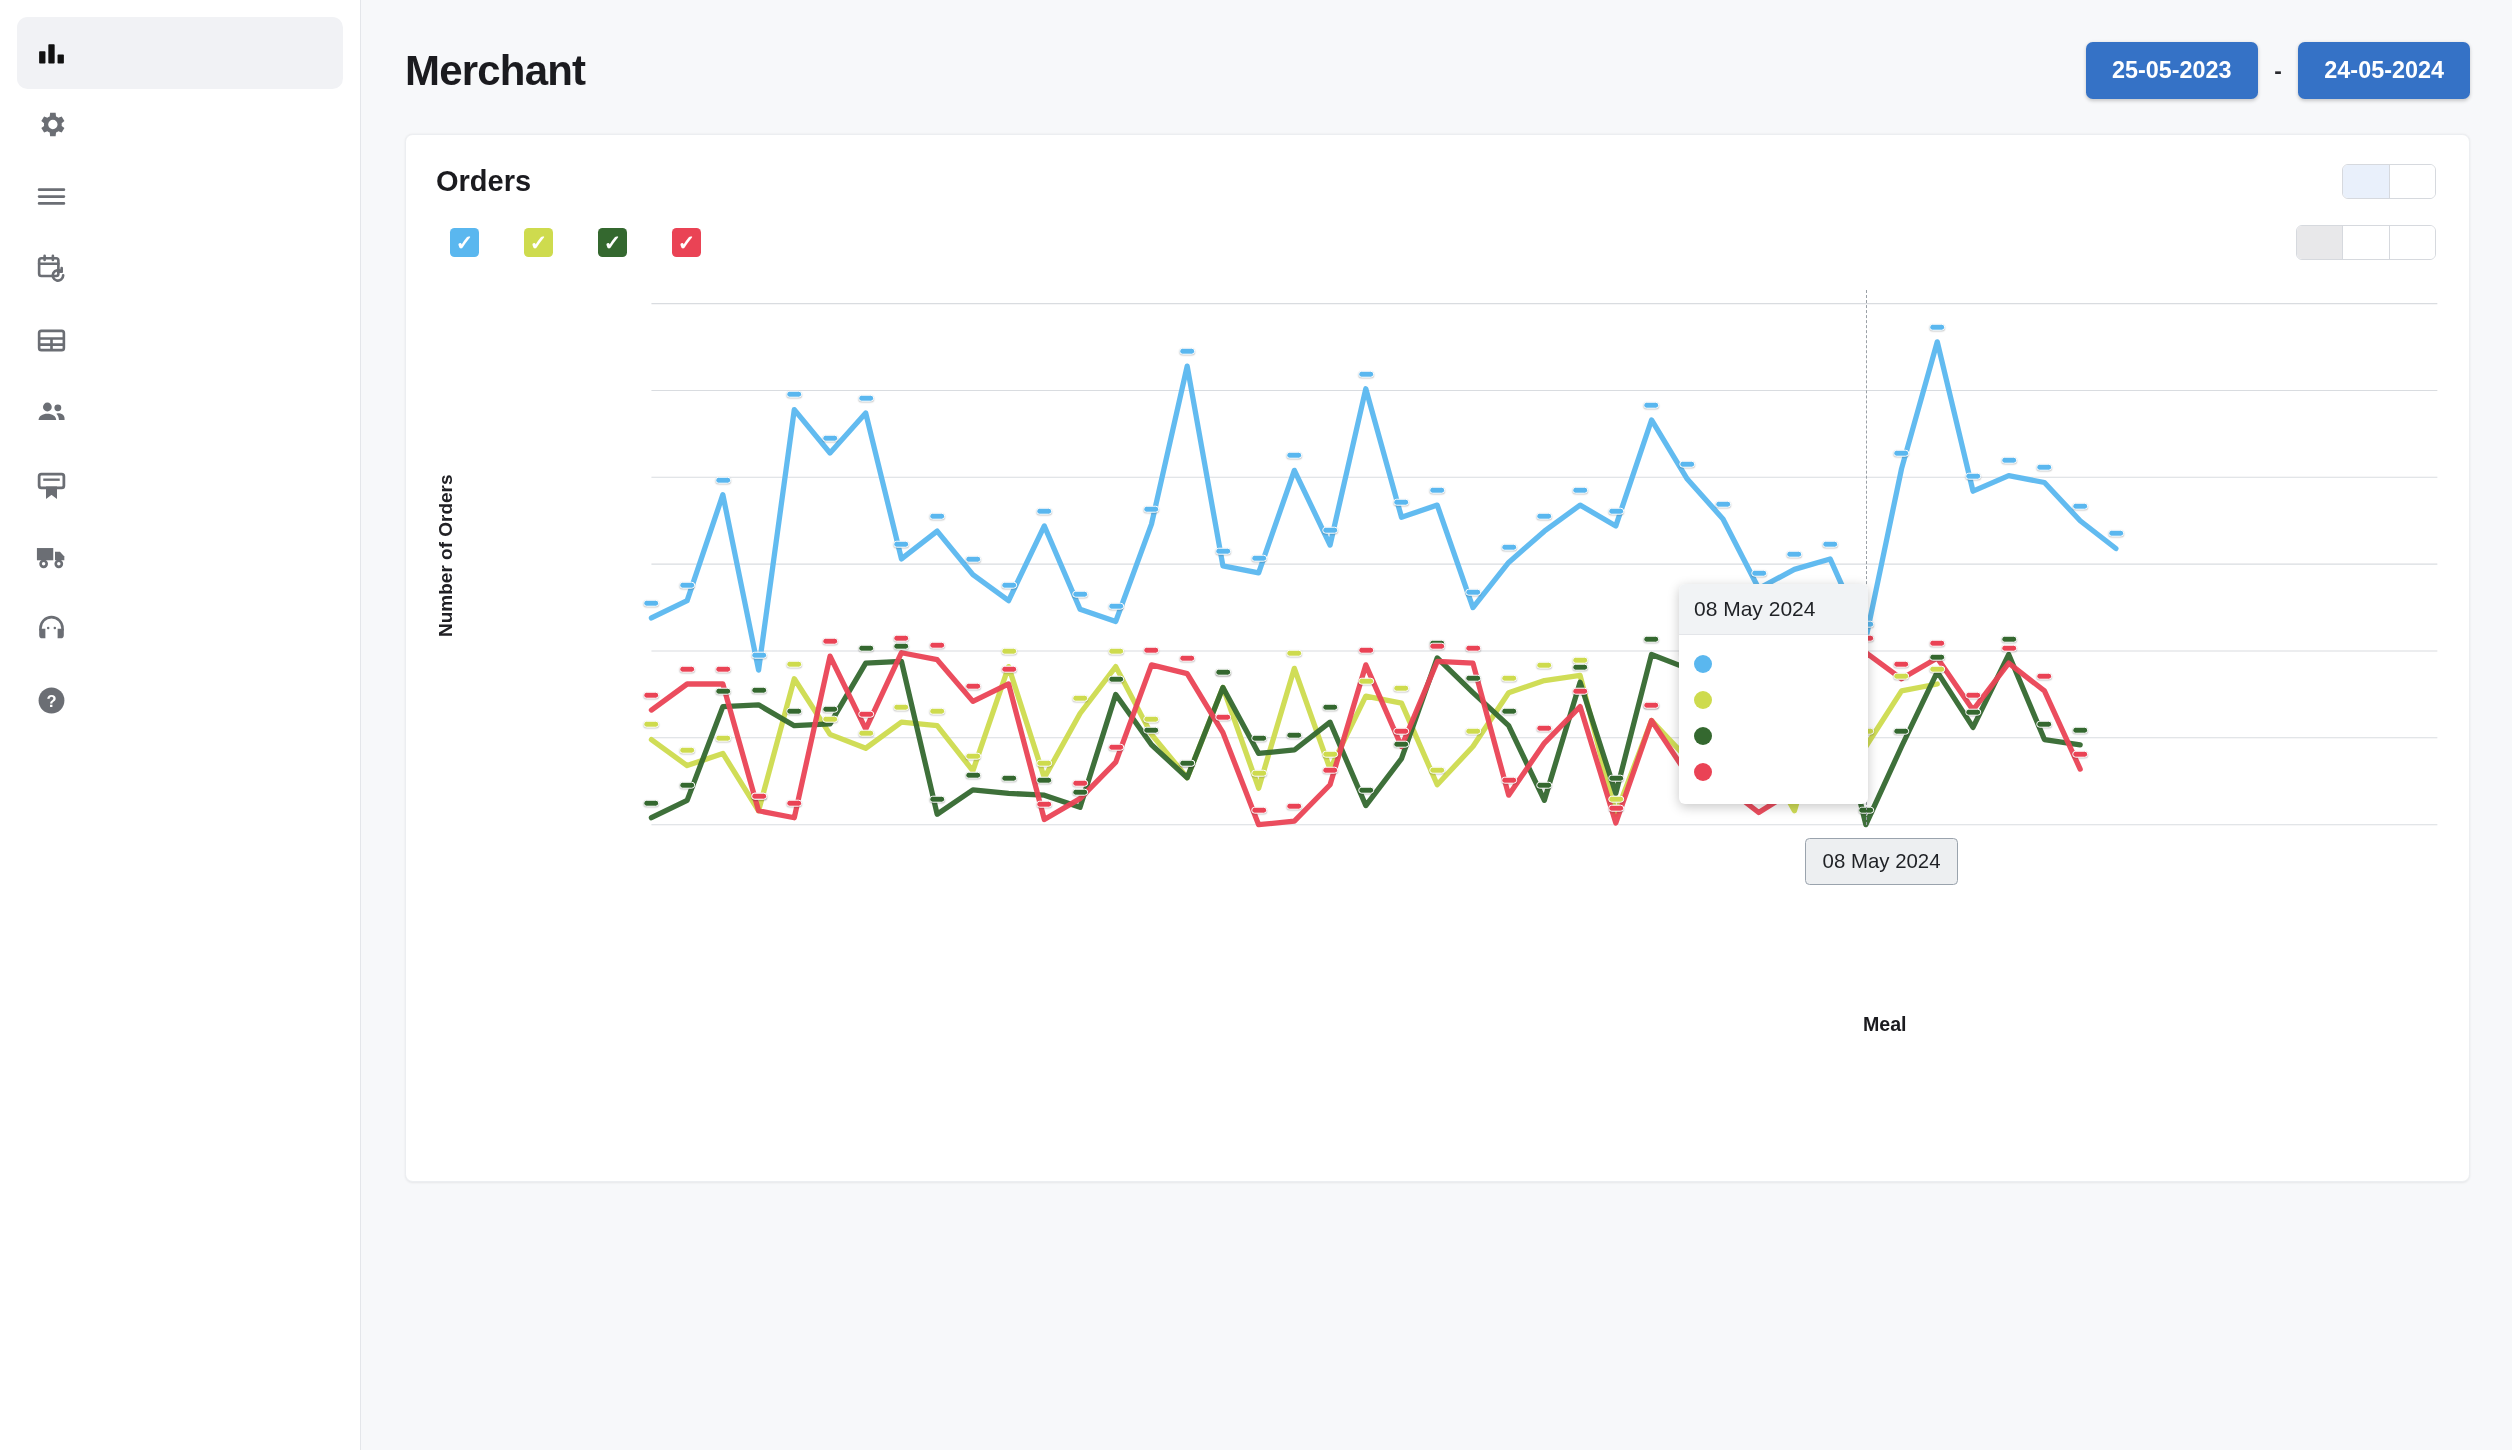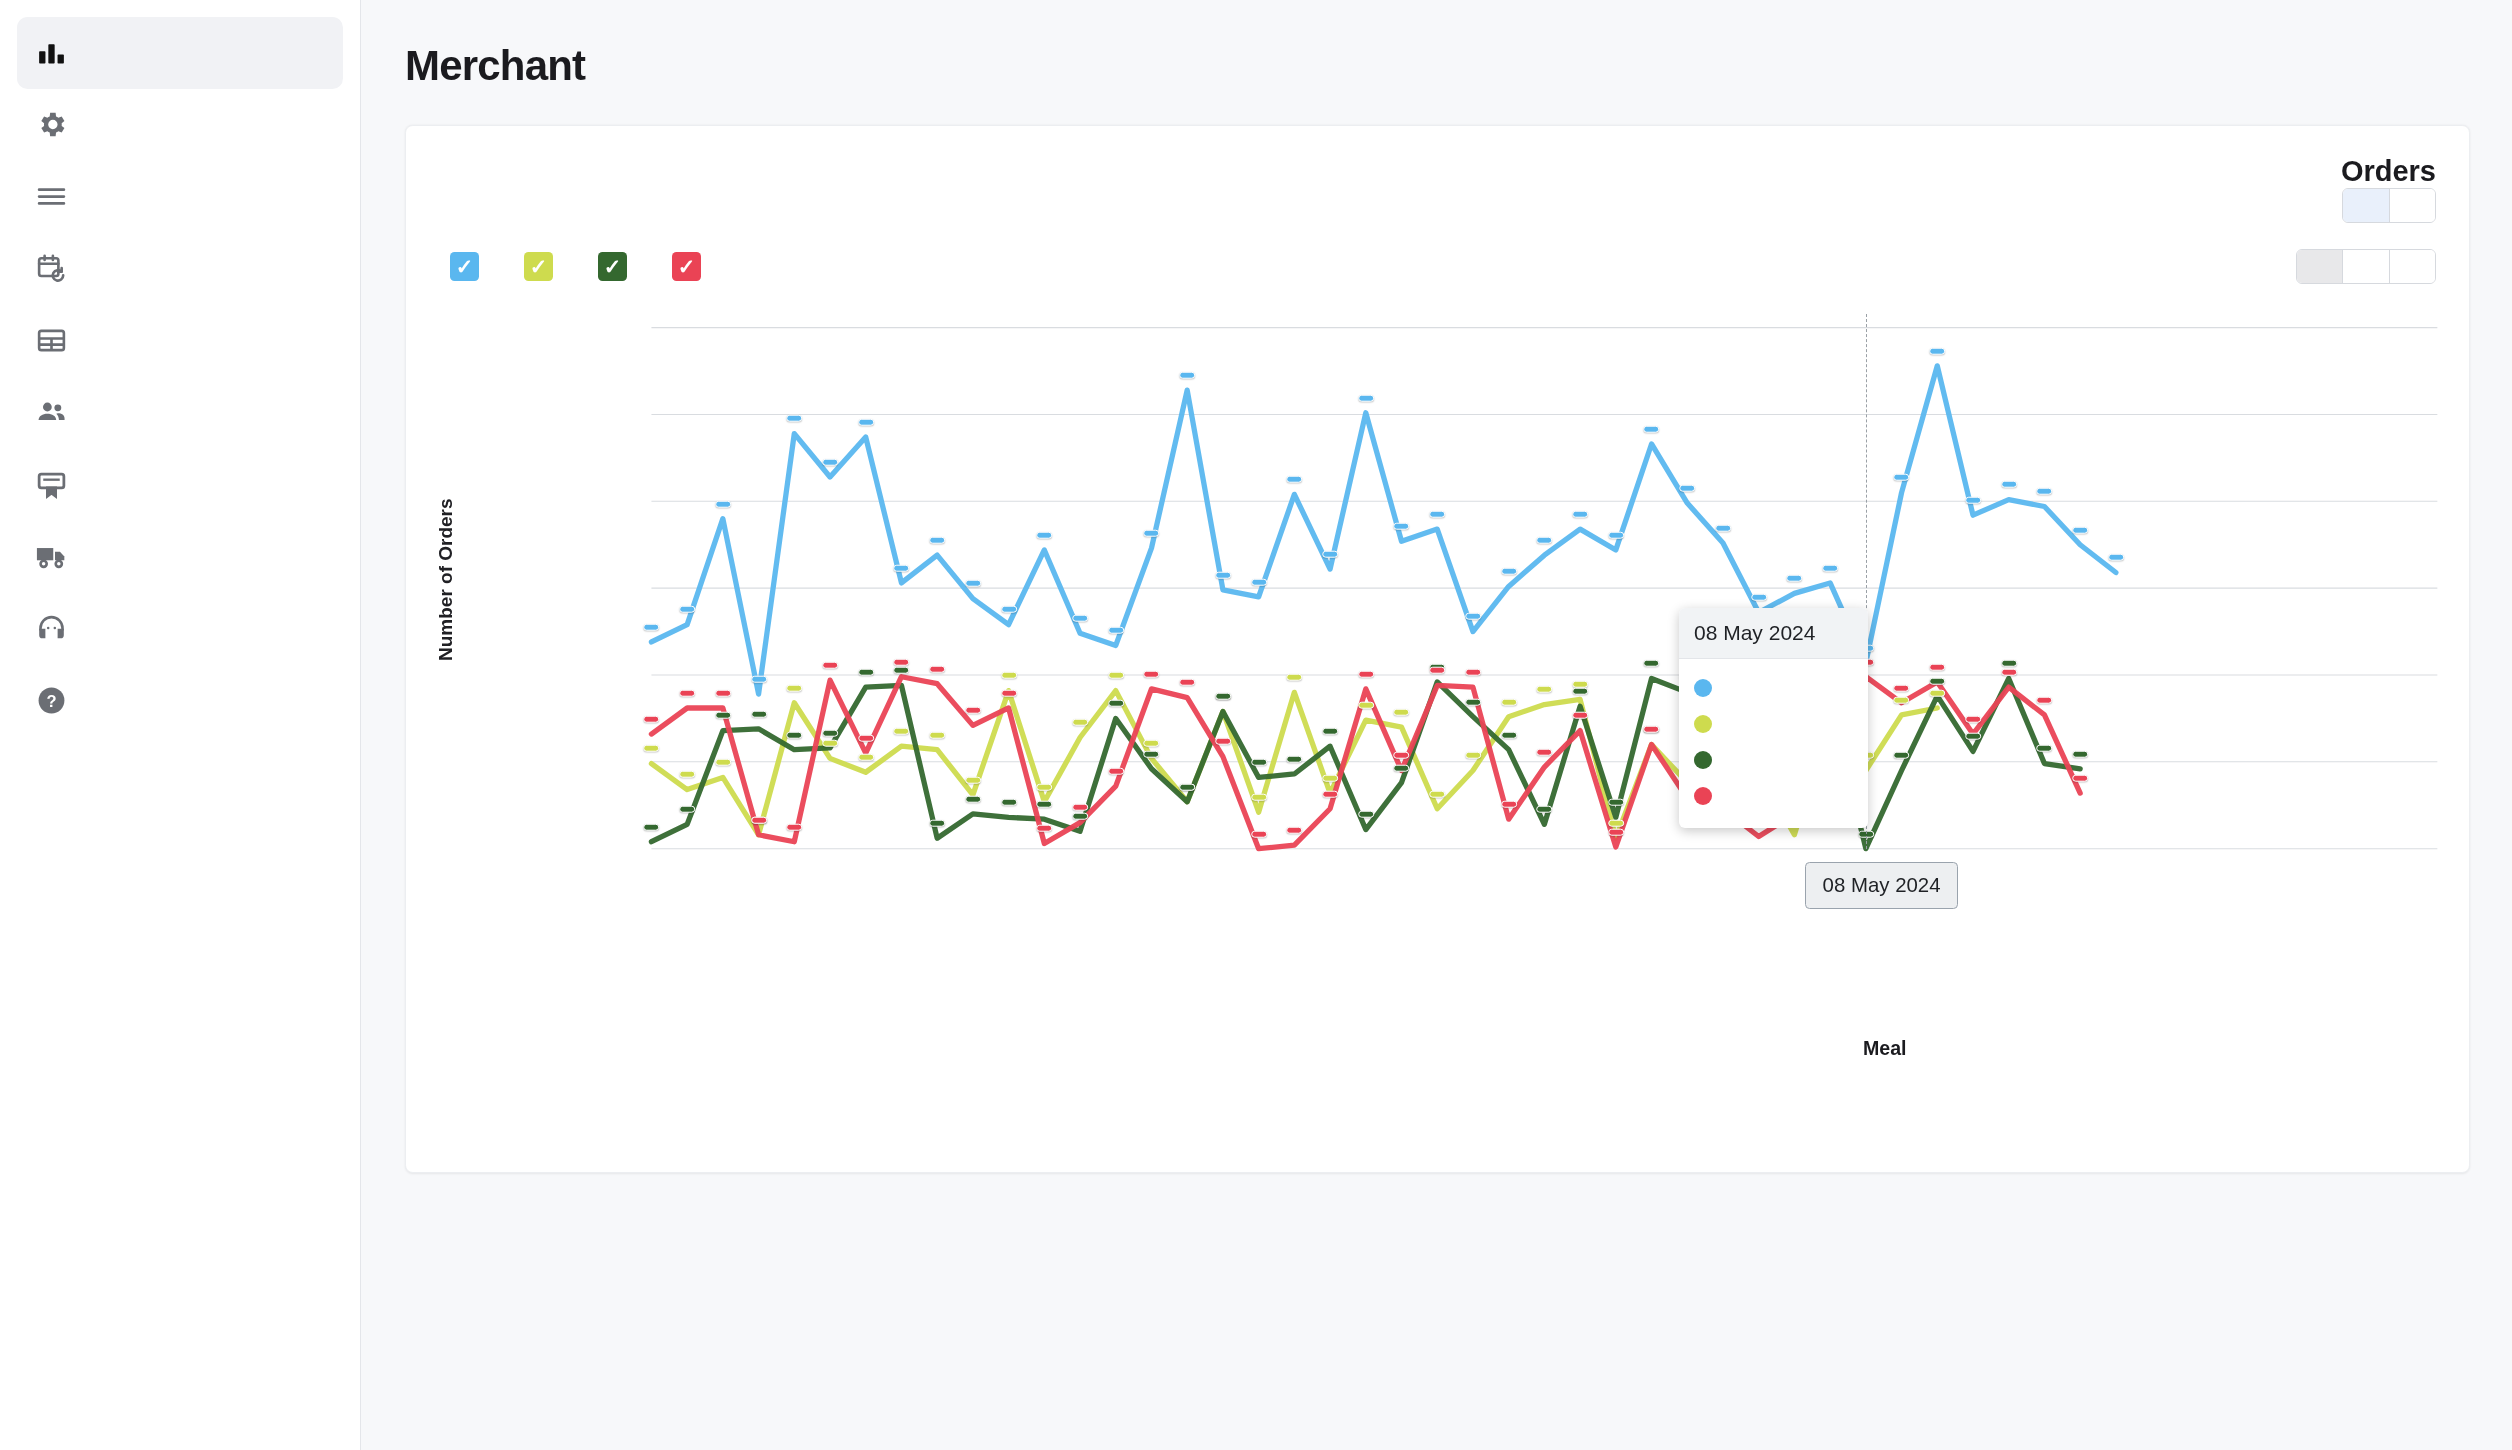--- a/index.html
+++ b/index.html
@@ -71,21 +71,21 @@
     padding:15px 26px; font-size:23.4px; font-weight:700; cursor:pointer;
     box-shadow:0 1.5px 3.8px rgba(0,0,0,.2);
   }
   .date-dash { font-size:22.7px; font-weight:700; color:#2a2a2e; }
 
   .card {
     margin:35px 42px 0 44px; background:#fff; border-radius:7.6px;
     border:0.8px solid #eceef1; box-shadow:0 0.8px 2.3px rgba(0,0,0,.07);
     flex:0 0 auto; height:1048px; position:relative; overflow:hidden;
   }
-  .card-head { display:flex; align-items:flex-end; padding:29px 33px 0 30px;flex-direction:column; }
+  .card-head { display:flex; align-items:center; padding:29px 33px 0 30px; }
   .card-title { font-size:29px; font-weight:700; }
   .seg { display:flex; margin-left:auto; border:0.8px solid #d6d9de; border-radius:6px; overflow:hidden; }
   .seg button {
     border:none; background:#fff; font-size:19.6px; letter-spacing:0.8px;
     color:#60646c; padding:16.6px 22.7px; cursor:pointer; font-family:inherit;
   }
   .seg button + button { border-left:0.8px solid #d6d9de; }
   .seg button.on-blue { background:#e9f0fb; color:#3572c6; }
   .seg button.on-grey { background:#e8e8ea; color:#111; font-weight:700; }
 
@@ -246,20 +246,25 @@
         </div>
       </nav>
 
   </aside>
 
   <section class="main">
 
 
     <div class="page-head">
       <h1 class="page-title">Merchant</h1>
+      <div class="daterange">
+        <button class="date-btn">25-05-2023</button>
+        <span class="date-dash">-</span>
+        <button class="date-btn">24-05-2024</button>
+      </div>
     </div>
 
     <div class="card">
 
       <div class="card-head">
         <span class="card-title">Orders</span>
         <div class="seg" id="view-seg">
             <button class="on-blue"></button>
             <button></button>
           </div>

